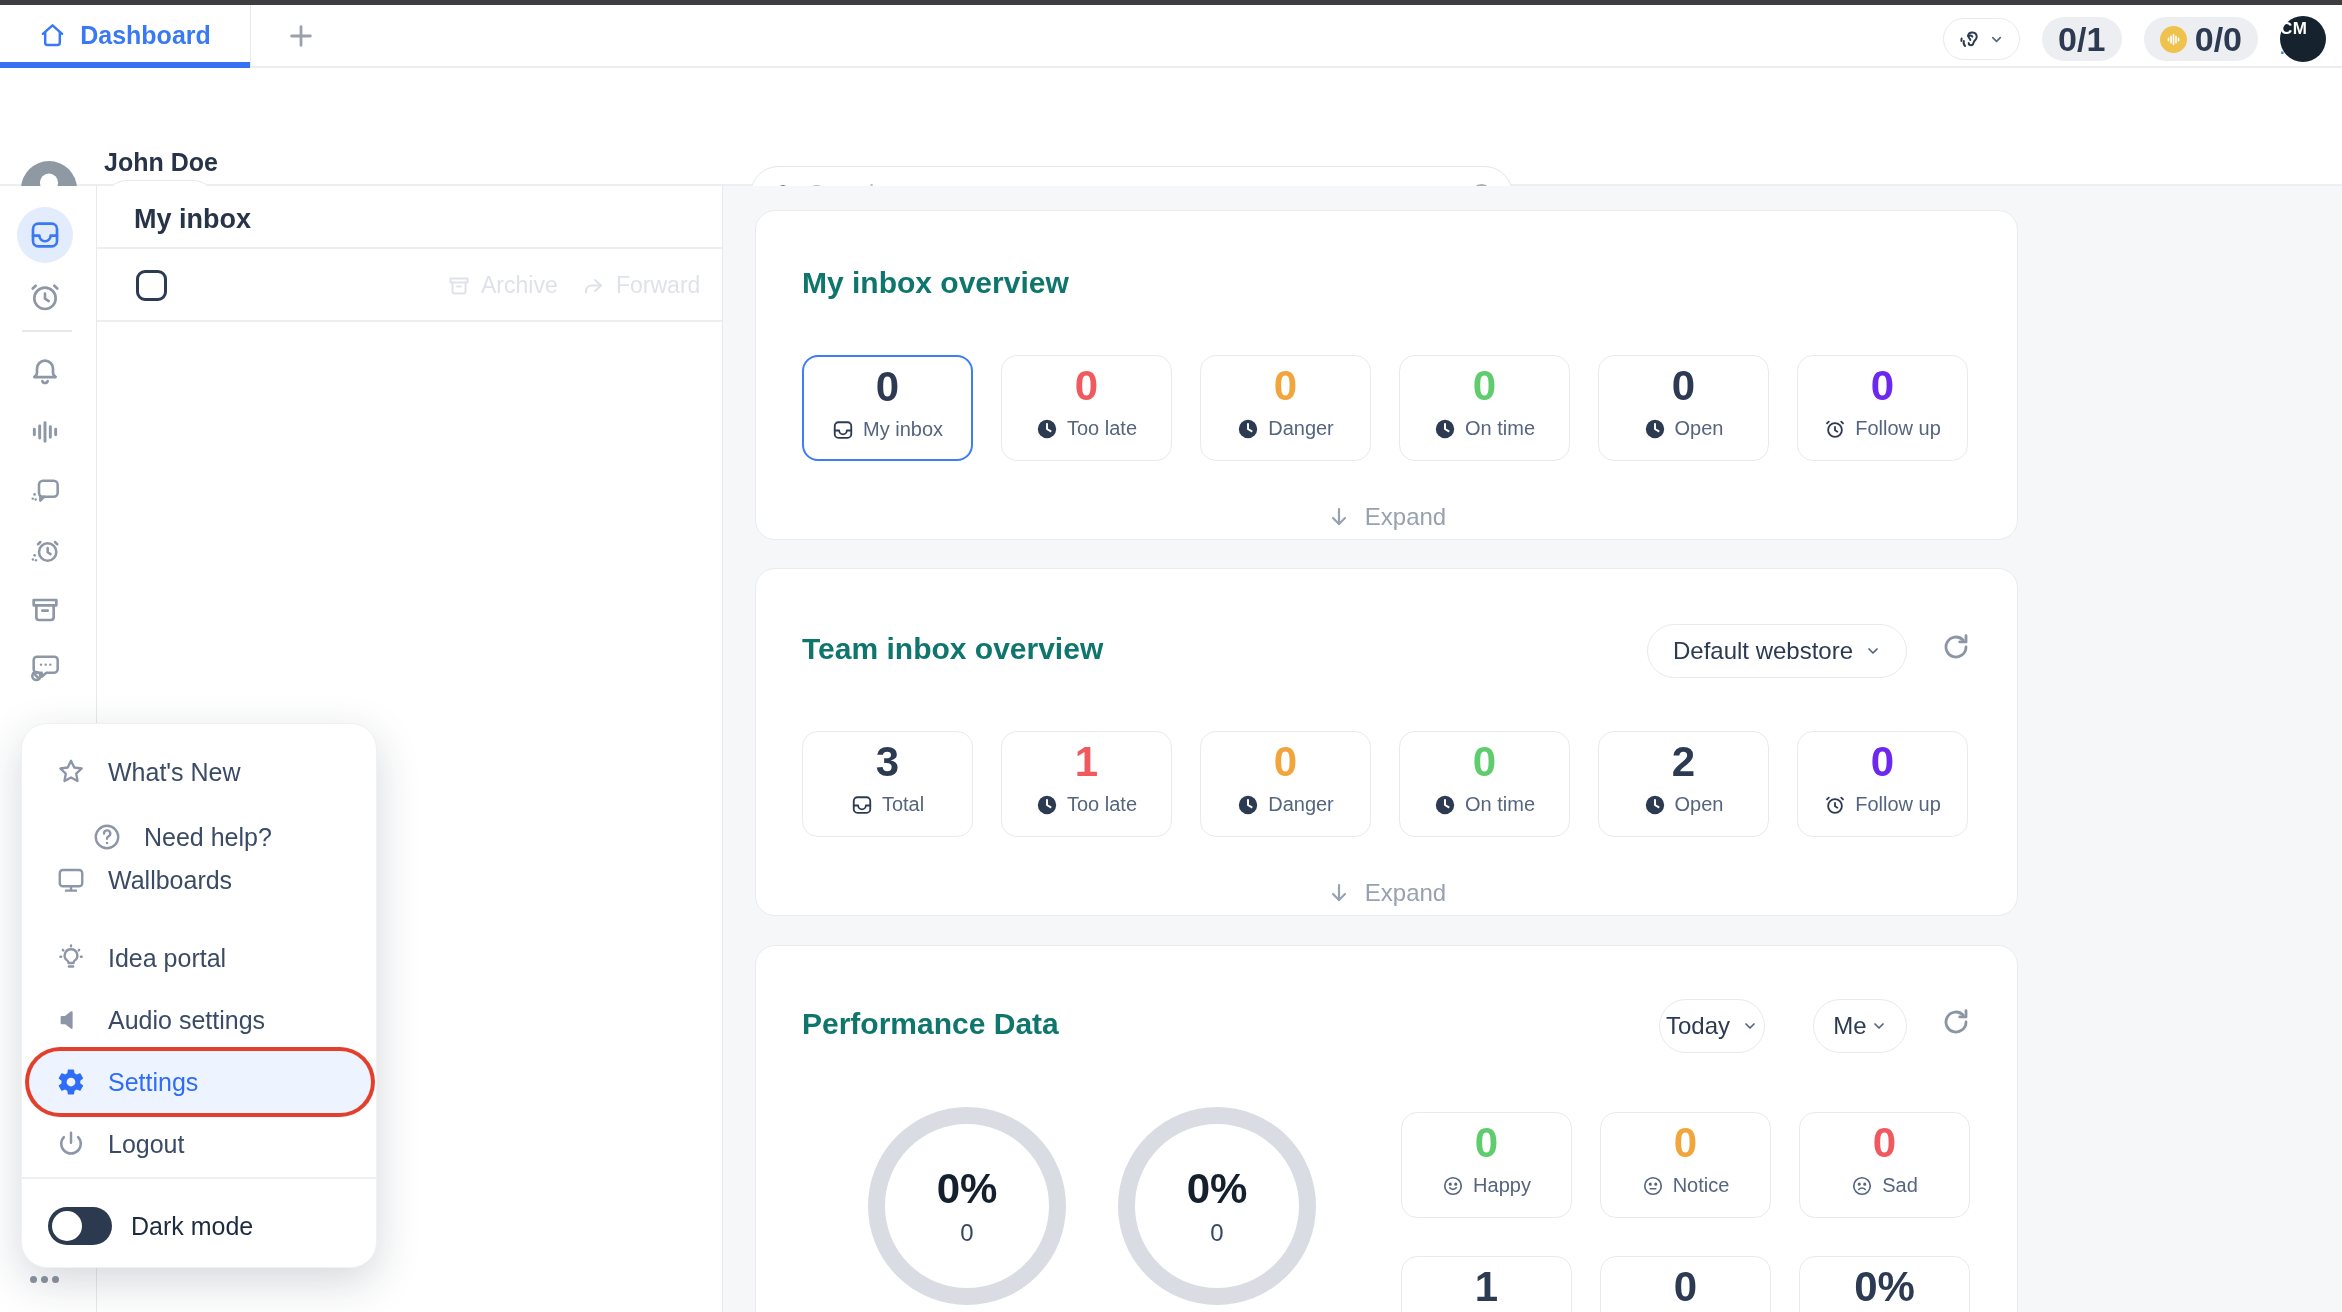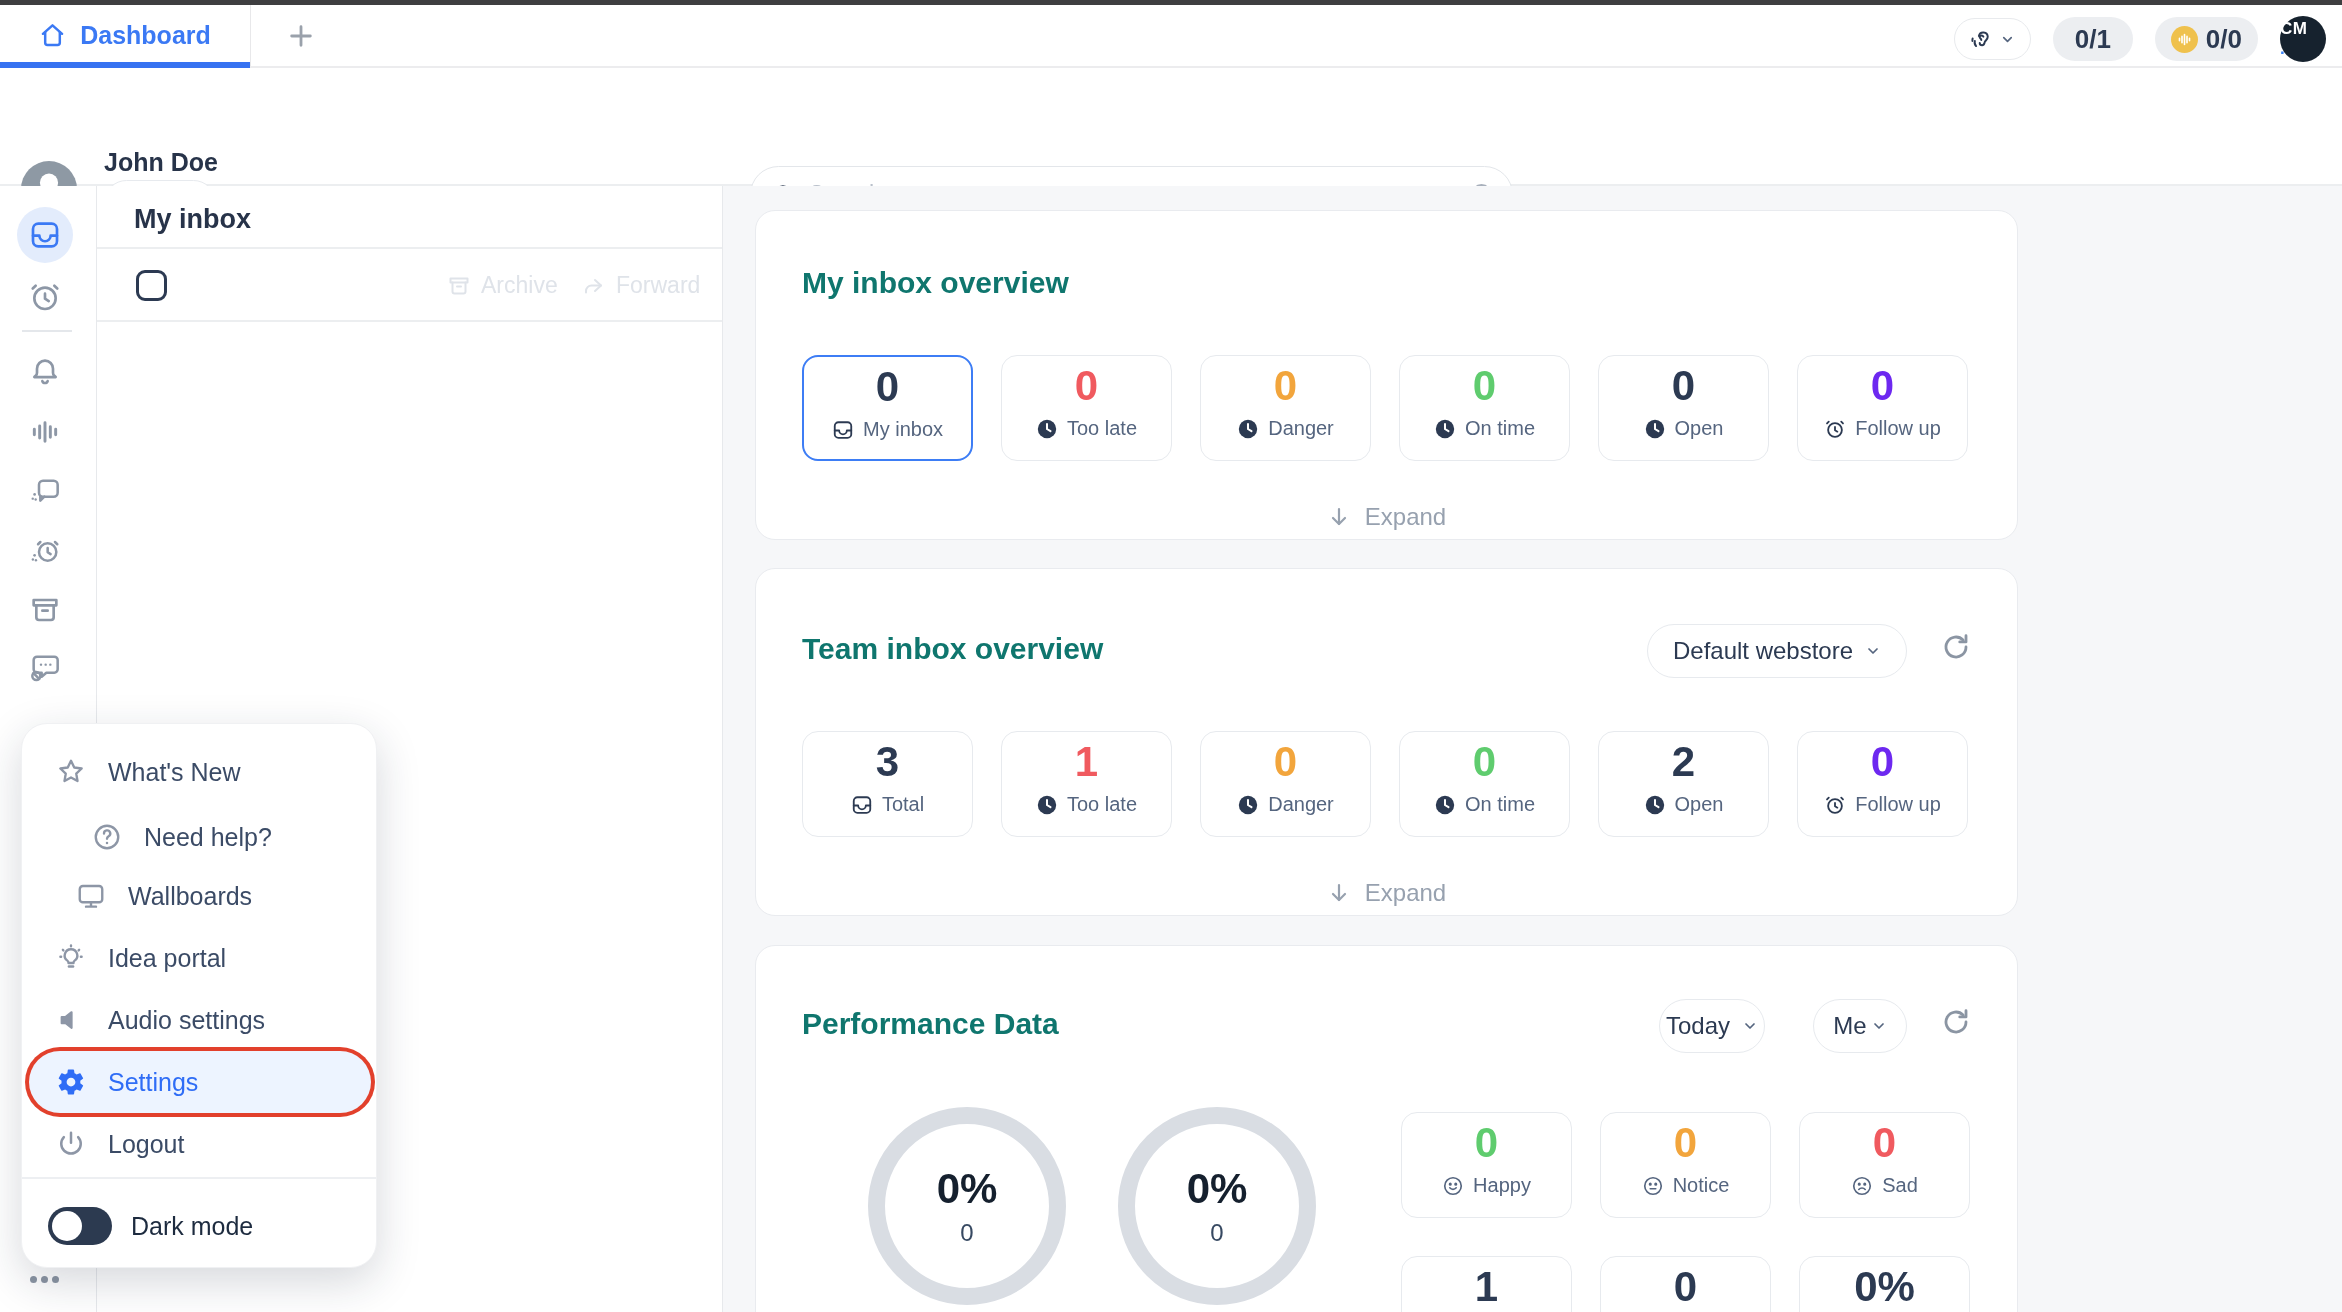--- a/index.html
+++ b/index.html
@@ -16,21 +16,21 @@
   .tab-active {
     position:absolute; left:0; top:0; width:251px; height:61px;
     display:flex; align-items:center; justify-content:center; gap:14px;
     border-right:1px solid #e8e8ea;
   }
   .tab-active::after { content:""; position:absolute; left:0; bottom:-2px; width:100%; height:6px; background:#3672f1; }
   .tab-active .tab-label { color:#3b79f4; font-size:25px; font-weight:bold; }
   .tab-plus { position:absolute; left:282px; top:12px; width:38px; height:38px; display:flex; align-items:center; justify-content:center; color:#9aa1ab; cursor:pointer; }
   .top-right { position:absolute; right:16px; top:11px; height:46px; display:flex; align-items:center; gap:22px; }
   .pill-ear { width:77px; height:42px; border:1.5px solid #e8eaed; border-radius:21px; display:flex; align-items:center; justify-content:center; gap:6px; color:#2c3a52; background:#fff; }
-  .pill-count { min-width:80px; height:44px; padding:13px 16px; border-radius:22px; background:#eceef1; display:flex; align-items:center; justify-content:center; gap:8px; font-size:26px; font-weight:bold; color:#2c3a52; }
+  .pill-count { min-width:80px; height:44px; padding:13px 16px; border-radius:22px; background:#eceef1; display:flex; align-items:center; justify-content:center; gap:8px; font-size:34px; font-weight:bold; color:#2c3a52; }
   .sound-dot { width:27px; height:27px; border-radius:50%; background:#efc14d; display:flex; align-items:center; justify-content:center; }
   .avatar-cm { width:46px; height:46px; border-radius:50%; background:#16222e; color:#fff; display:flex; justify-content:center; font-size:17px; font-weight:bold; letter-spacing:.5px;flex-direction:column; }
   .avatar-cm .dot { color:#3b82f6; }
 
   
   .header { position:absolute; left:0; top:68px; width:2342px; height:118px; background:#fff; border-bottom:2px solid #eceef0; }
   .user-avatar { position:absolute; left:21px; top:93px; width:56px; height:56px; border-radius:50%; background:#8e99a4; overflow:hidden; }
   .user-name { position:absolute; left:104px; top:80px; font-size:25px; font-weight:bold; color:#273349; }
   .status-pill { position:absolute; left:104px; top:112px; width:112px; height:45px; border:1.5px solid #e7eaee; border-radius:23px; display:flex; align-items:center; gap:11px; padding-left:13px; background:#fff; }
   .status-dot { width:17px; height:17px; border-radius:50%; background:#d6dbe1; }
@@ -564,21 +564,21 @@
       <div class="menu-item" style="top: 82px; margin-left: 36px;">
         <span class="mi-icon">
           <svg width="30" height="30" viewBox="0 0 24 24" fill="none" stroke="currentColor" stroke-width="1.9" stroke-linecap="round">
             <circle cx="12" cy="12" r="9"></circle>
             <path d="M9.6 9.2a2.5 2.5 0 1 1 3.7 2.2c-.8.5-1.3 1-1.3 1.9"></path>
             <circle cx="12" cy="16.8" r="1" fill="currentColor" stroke="none"></circle>
           </svg>
         </span>
         <span class="mi-label">Need help?</span>
       </div>
-      <div class="menu-item" style="top: 141px; margin-left: 20px;">
+      <div class="menu-item" style="top: 125px;">
         <span class="mi-icon">
           <svg width="30" height="30" viewBox="0 0 24 24" fill="none" stroke="currentColor" stroke-width="1.9" stroke-linecap="round" stroke-linejoin="round">
             <rect x="3" y="4" width="18" height="13" rx="2.5"></rect>
             <path d="M12 17v3.5M8 20.5h8"></path>
           </svg>
         </span>
         <span class="mi-label">Wallboards</span>
       </div>
       <div class="menu-item" style="top: 203px; padding-left: 13px;">
         <span class="mi-icon">

